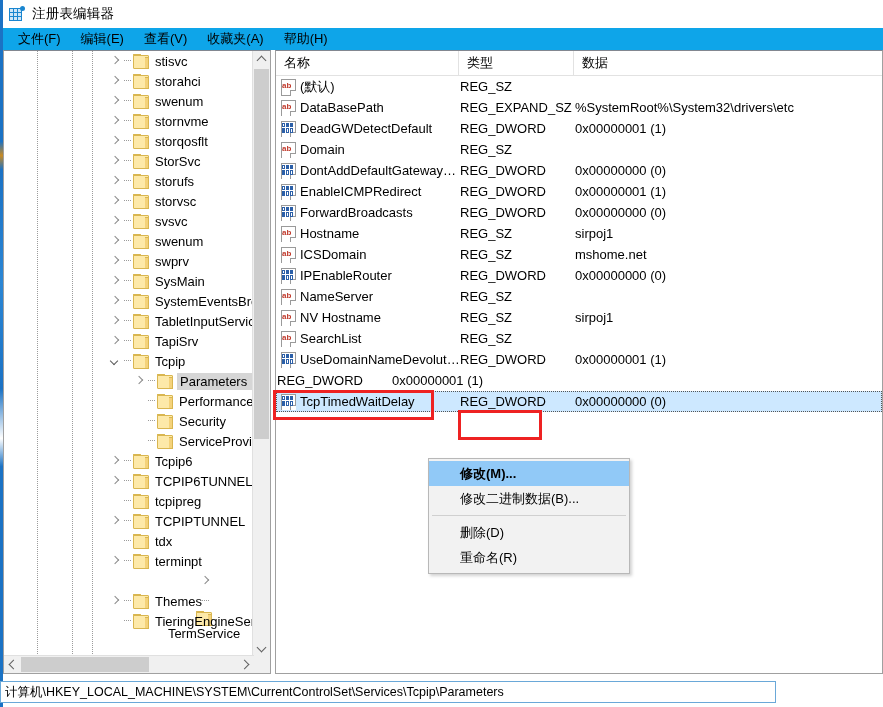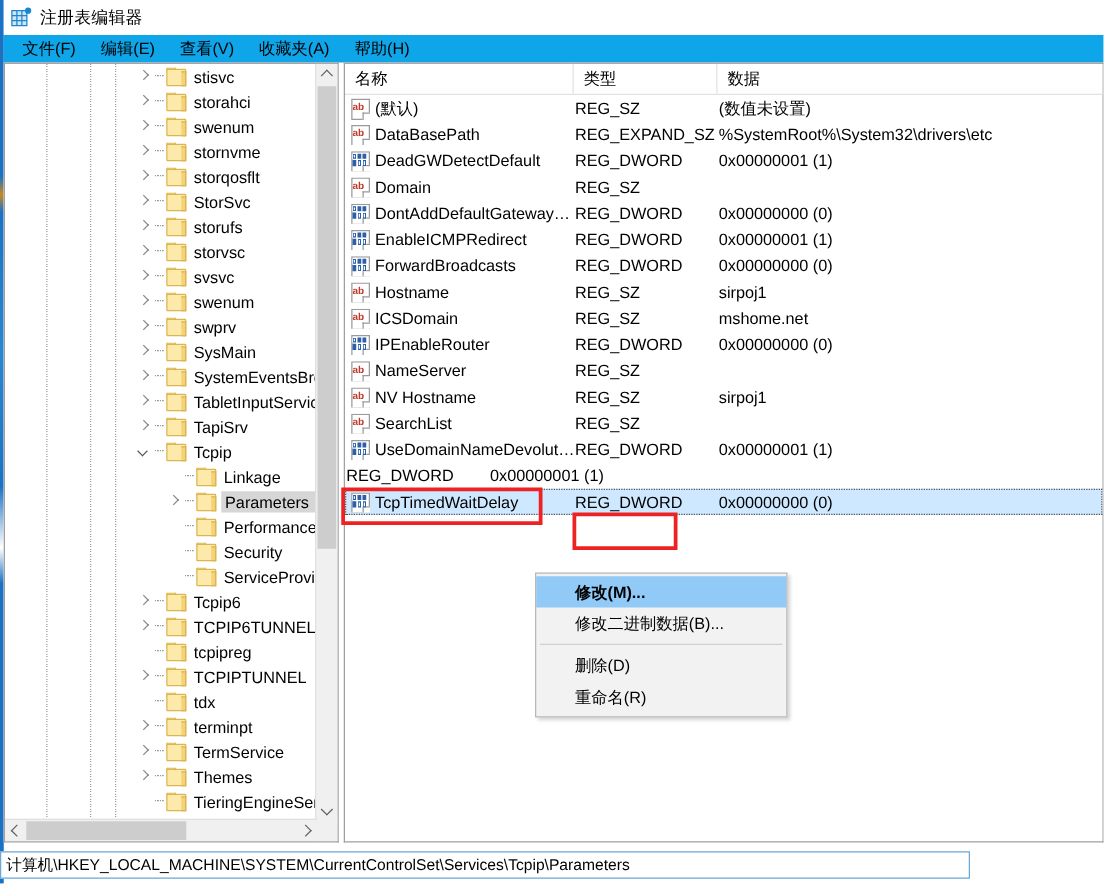--- a/index.html
+++ b/index.html
@@ -578,131 +578,121 @@
             <div class="tnode" style="padding-left: 104px;">
               <span class="chev open"></span>
               <span class="dashline"></span>
               <span class="folder">
                 <span class="tab"></span>
                 <span class="body"></span>
                 <span class="edge"></span>
               </span>
               <span class="tlabel">Tcpip</span>
             </div>
+            <div class="tnode sel" style="padding-left: 128px;">
+              <span class="chev"></span>
+              <span class="dashline"></span>
+              <span class="folder">
+                <span class="tab"></span>
+                <span class="body"></span>
+                <span class="edge"></span>
+              </span>
+              <span class="tlabel">Parameters</span>
+            </div>
             <div class="tnode" style="padding-left: 128px;">
               <span class="chev none"></span>
               <span class="dashline"></span>
               <span class="folder">
                 <span class="tab"></span>
                 <span class="body"></span>
                 <span class="edge"></span>
               </span>
-              <span class="tlabel">Linkage</span>
-            </div>
-            <div class="tnode sel" style="padding-left: 128px;">
-              <span class="chev"></span>
-              <span class="dashline"></span>
-              <span class="folder">
-                <span class="tab"></span>
-                <span class="body"></span>
-                <span class="edge"></span>
-              </span>
-              <span class="tlabel">Parameters</span>
+              <span class="tlabel">Performance</span>
             </div>
             <div class="tnode" style="padding-left: 128px;">
               <span class="chev none"></span>
               <span class="dashline"></span>
               <span class="folder">
                 <span class="tab"></span>
                 <span class="body"></span>
                 <span class="edge"></span>
               </span>
-              <span class="tlabel">Performance</span>
+              <span class="tlabel">Security</span>
             </div>
             <div class="tnode" style="padding-left: 128px;">
               <span class="chev none"></span>
               <span class="dashline"></span>
               <span class="folder">
                 <span class="tab"></span>
                 <span class="body"></span>
                 <span class="edge"></span>
               </span>
-              <span class="tlabel">Security</span>
-            </div>
-            <div class="tnode" style="padding-left: 128px;">
+              <span class="tlabel">ServiceProvider</span>
+            </div>
+            <div class="tnode" style="padding-left: 104px;">
+              <span class="chev"></span>
+              <span class="dashline"></span>
+              <span class="folder">
+                <span class="tab"></span>
+                <span class="body"></span>
+                <span class="edge"></span>
+              </span>
+              <span class="tlabel">Tcpip6</span>
+            </div>
+            <div class="tnode" style="padding-left: 104px;">
+              <span class="chev"></span>
+              <span class="dashline"></span>
+              <span class="folder">
+                <span class="tab"></span>
+                <span class="body"></span>
+                <span class="edge"></span>
+              </span>
+              <span class="tlabel">TCPIP6TUNNEL</span>
+            </div>
+            <div class="tnode" style="padding-left: 104px;">
               <span class="chev none"></span>
               <span class="dashline"></span>
               <span class="folder">
                 <span class="tab"></span>
                 <span class="body"></span>
                 <span class="edge"></span>
               </span>
-              <span class="tlabel">ServiceProvider</span>
-            </div>
-            <div class="tnode" style="padding-left: 104px;">
-              <span class="chev"></span>
-              <span class="dashline"></span>
-              <span class="folder">
-                <span class="tab"></span>
-                <span class="body"></span>
-                <span class="edge"></span>
-              </span>
-              <span class="tlabel">Tcpip6</span>
-            </div>
-            <div class="tnode" style="padding-left: 104px;">
-              <span class="chev"></span>
-              <span class="dashline"></span>
-              <span class="folder">
-                <span class="tab"></span>
-                <span class="body"></span>
-                <span class="edge"></span>
-              </span>
-              <span class="tlabel">TCPIP6TUNNEL</span>
+              <span class="tlabel">tcpipreg</span>
+            </div>
+            <div class="tnode" style="padding-left: 104px;">
+              <span class="chev"></span>
+              <span class="dashline"></span>
+              <span class="folder">
+                <span class="tab"></span>
+                <span class="body"></span>
+                <span class="edge"></span>
+              </span>
+              <span class="tlabel">TCPIPTUNNEL</span>
             </div>
             <div class="tnode" style="padding-left: 104px;">
               <span class="chev none"></span>
               <span class="dashline"></span>
               <span class="folder">
                 <span class="tab"></span>
                 <span class="body"></span>
                 <span class="edge"></span>
               </span>
-              <span class="tlabel">tcpipreg</span>
-            </div>
-            <div class="tnode" style="padding-left: 104px;">
-              <span class="chev"></span>
-              <span class="dashline"></span>
-              <span class="folder">
-                <span class="tab"></span>
-                <span class="body"></span>
-                <span class="edge"></span>
-              </span>
-              <span class="tlabel">TCPIPTUNNEL</span>
-            </div>
-            <div class="tnode" style="padding-left: 104px;">
-              <span class="chev none"></span>
-              <span class="dashline"></span>
-              <span class="folder">
-                <span class="tab"></span>
-                <span class="body"></span>
-                <span class="edge"></span>
-              </span>
               <span class="tlabel">tdx</span>
             </div>
             <div class="tnode" style="padding-left: 104px; text-align: right;">
               <span class="chev"></span>
               <span class="dashline"></span>
               <span class="folder">
                 <span class="tab"></span>
                 <span class="body"></span>
                 <span class="edge"></span>
               </span>
               <span class="tlabel">terminpt</span>
             </div>
-            <div class="tnode" style="padding-left: 104px;">
+            <div class="tnode" style="padding-left: 104px; flex-direction: column;">
               <span class="chev"></span>
               <span class="dashline"></span>
               <span class="folder">
                 <span class="tab"></span>
                 <span class="body"></span>
                 <span class="edge"></span>
               </span>
               <span class="tlabel">TermService</span>
             </div>
             <div class="tnode" style="padding-left: 104px;">
@@ -759,21 +749,20 @@
       <div id="list-body">
           <div class="lrow">
             <div class="c0">
               <span class="vicon">
                 <span class="page"></span>
                 <span class="ab">ab</span>
               </span>
               <span>(默认)</span>
             </div>
             <div class="c1">REG_SZ</div>
-            <div class="c2">(数值未设置)</div>
           </div>
           <div class="lrow">
             <div class="c0">
               <span class="vicon">
                 <span class="page"></span>
                 <span class="ab">ab</span>
               </span>
               <span>DataBasePath</span>
             </div>
             <div class="c1">REG_EXPAND_SZ</div>

